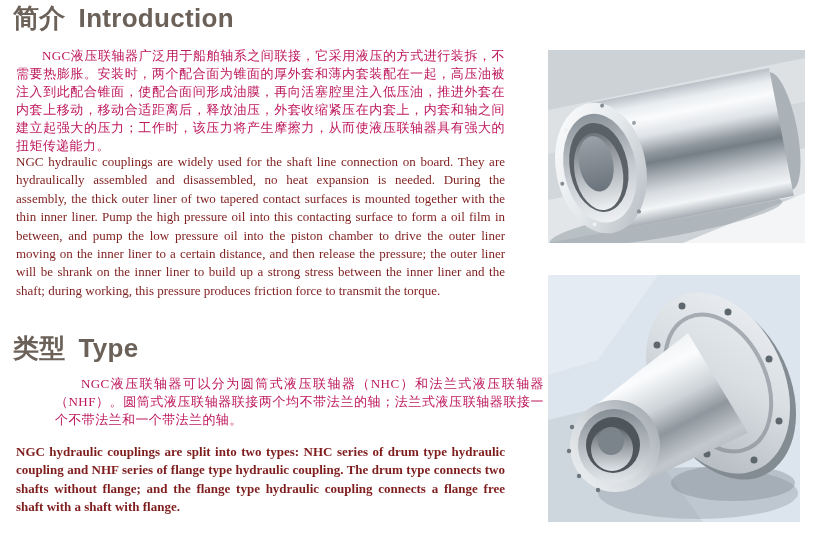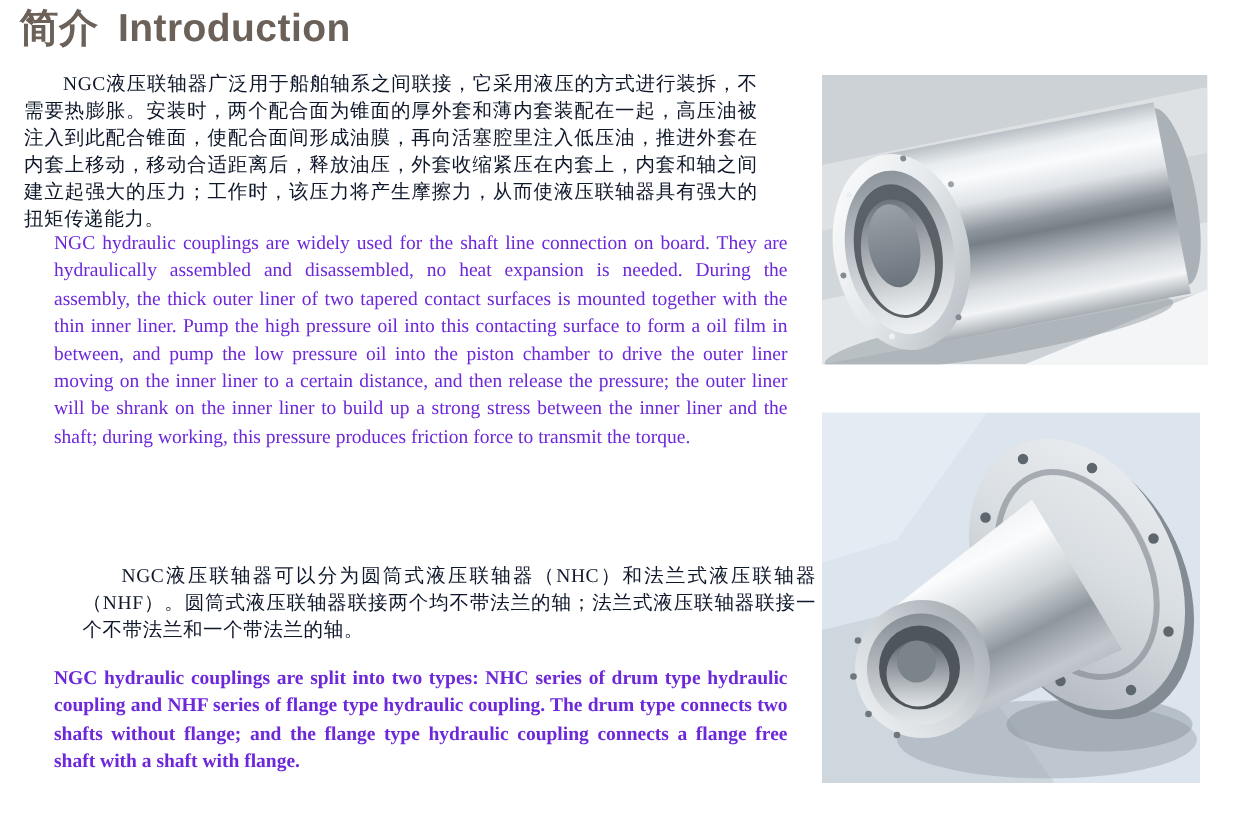--- a/index.html
+++ b/index.html
@@ -15,25 +15,25 @@
     white-space:nowrap;
   }
   .heading .h-en{margin-left:13px;}
   #intro-heading{top:1px;}
   #type-heading{top:331px;}
   .para{
     position:absolute;left:16px;width:489px;margin:0;
     text-align:justify;
   }
   .para.zh{
-    font-size:13px;line-height:18px;color:#0f172a;
+    font-size:13px;line-height:18px;color:#be185d;
     text-indent:2em;letter-spacing:0.4px;
   }
   .para.en{
-    font-size:13px;line-height:18.4px;color:#6d28d9;margin-left:20px;
+    font-size:13px;line-height:18.4px;color:#7f1d1d;
   }
   #intro-zh{top:47px;}
   #intro-en{top:153px;}
   #type-zh{top:375px;margin-left:39px;}
   #type-en{top:443px;font-weight:bold;}
   figure{margin:0;padding:0;position:absolute;}
   #fig-drum{left:548px;top:50px;width:257px;height:193px;}
   #fig-flange{left:548px;top:275px;width:252px;height:247px;}
   figure svg{display:block;width:100%;height:100%;}
 </style>
@@ -41,20 +41,21 @@
 <body>
 
 <div class="page">
 
   <h1 class="heading" id="intro-heading"><span>简介</span><span class="h-en">Introduction</span></h1>
 
   <p class="para zh" id="intro-zh">NGC液压联轴器广泛用于船舶轴系之间联接，它采用液压的方式进行装拆，不需要热膨胀。安装时，两个配合面为锥面的厚外套和薄内套装配在一起，高压油被注入到此配合锥面，使配合面间形成油膜，再向活塞腔里注入低压油，推进外套在内套上移动，移动合适距离后，释放油压，外套收缩紧压在内套上，内套和轴之间建立起强大的压力；工作时，该压力将产生摩擦力，从而使液压联轴器具有强大的扭矩传递能力。</p>
 
   <p class="para en" id="intro-en">NGC hydraulic couplings are widely used for the shaft line connection on board. They are hydraulically assembled and disassembled, no heat expansion is needed. During the assembly, the thick outer liner of two tapered contact surfaces is mounted together with the thin inner liner. Pump the high pressure oil into this contacting surface to form a oil film in between, and pump the low pressure oil into the piston chamber to drive the outer liner moving on the inner liner to a certain distance, and then release the pressure; the outer liner will be shrank on the inner liner to build up a strong stress between the inner liner and the shaft; during working, this pressure produces friction force to transmit the torque.</p>
 
+  <h1 class="heading" id="type-heading"><span>类型</span><span class="h-en">Type</span></h1>
 
   <p class="para zh" id="type-zh">NGC液压联轴器可以分为圆筒式液压联轴器（NHC）和法兰式液压联轴器（NHF）。圆筒式液压联轴器联接两个均不带法兰的轴；法兰式液压联轴器联接一个不带法兰和一个带法兰的轴。</p>
 
   <p class="para en" id="type-en">NGC hydraulic couplings are split into two types: NHC series of drum type hydraulic coupling and NHF series of flange type hydraulic coupling. The drum type connects two shafts without flange; and the flange type hydraulic coupling connects a flange free shaft with a shaft with flange.</p>
 
   <figure id="fig-drum">
     <svg viewBox="0 0 257 193" xmlns="http://www.w3.org/2000/svg">
       <defs>
         <linearGradient id="chromeV" x1="0" y1="0" x2="0" y2="1">
           <stop offset="0" stop-color="#b9c0c6"></stop>

